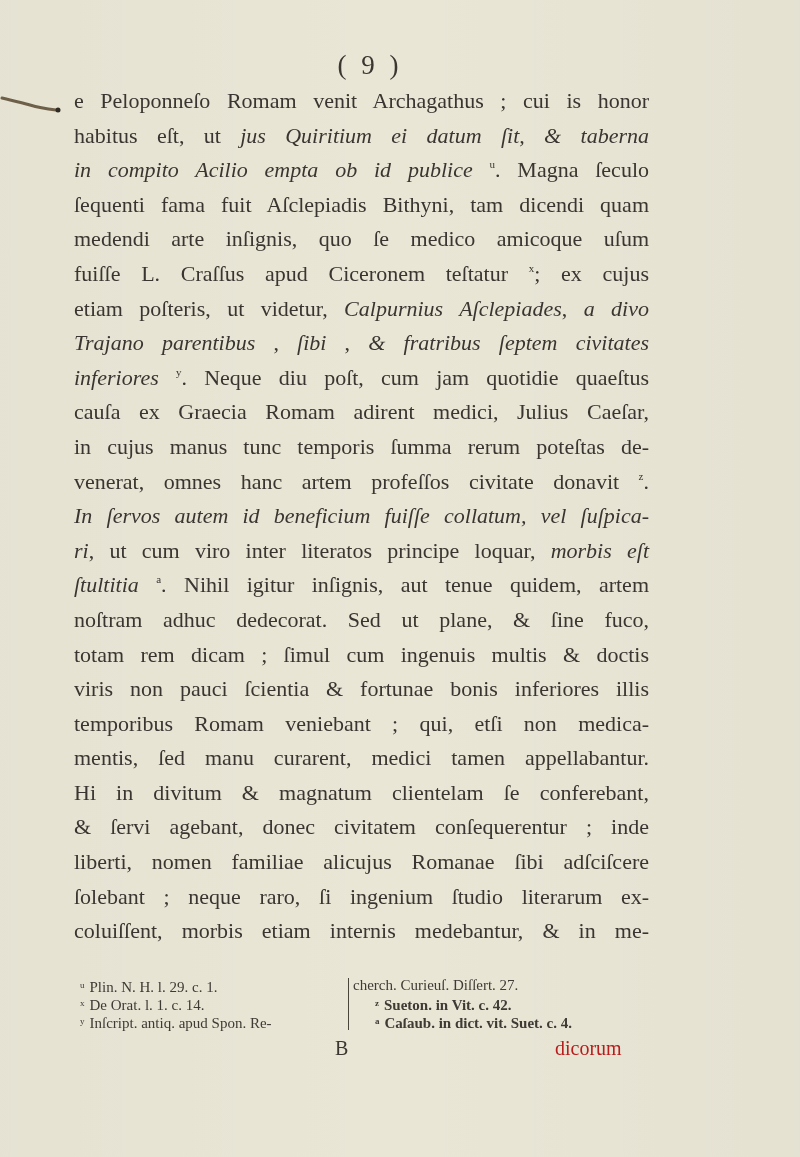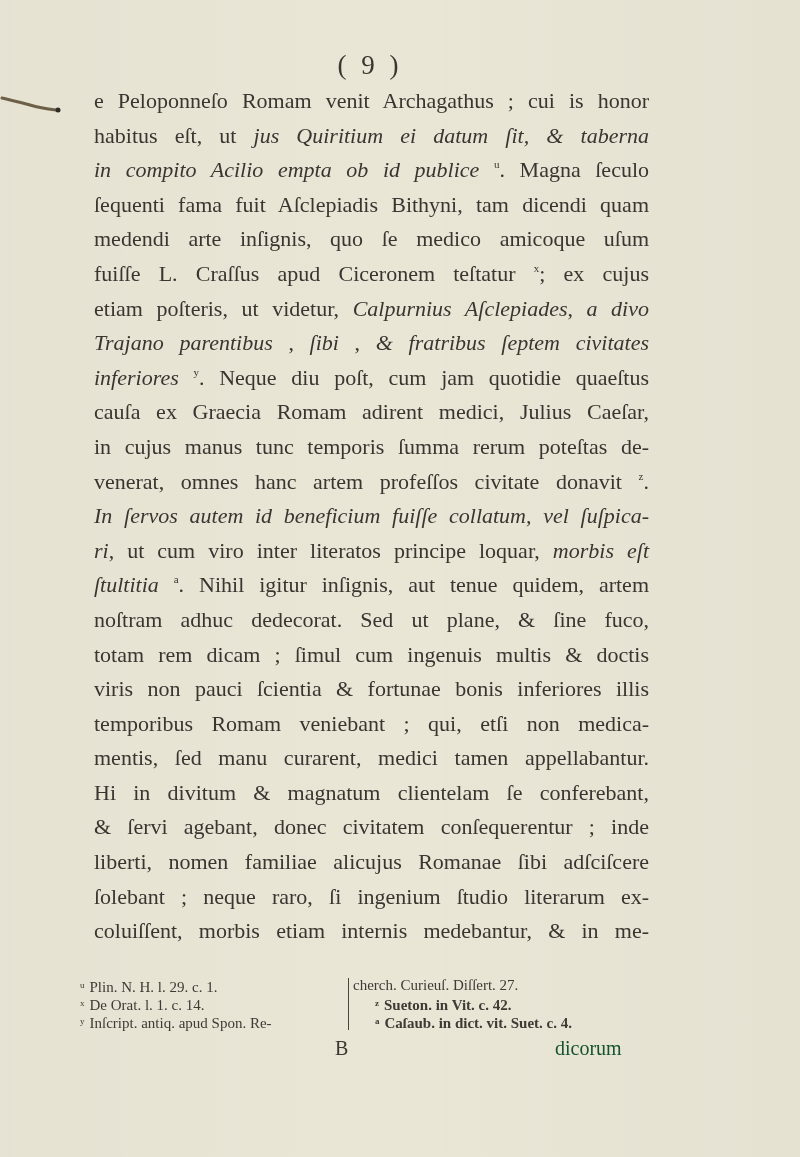--- a/index.html
+++ b/index.html
@@ -19,39 +19,38 @@
   .scribble {
     position: absolute; left: 0; top: 94px; width: 62px; height: 20px;
   }
   .body-text {
     position: absolute; left: 74px; top: 84px; width: 575px;
   }
   .line {
     height: 34.6px; line-height: 34.6px; font-size: 22px;
     white-space: nowrap; text-align: justify; text-align-last: justify;
     display: block;
-    margin-left: 20px;
   }
   .line .i { font-style: italic; }
   .line sup { font-size: 11px; vertical-align: 9px; line-height: 0; }
   .footnotes {
     position: absolute; top: 976px; left: 80px; width: 560px; font-size: 15px; color: #3e3a34;
   }
   .fn-col { position: absolute; top: 0; }
   .fn-col.left { left: 0; width: 265px; }
   .fn-col.right { left: 273px; width: 300px; }
   .fn-divider { position: absolute; left: 268px; top: 2px; width: 1px; height: 52px; background: #4a443c; }
   .fn-line { height: 18px; line-height: 18px; white-space: nowrap; }
   .fn-line.indent { padding-left: 22px; font-weight: bold; }
   .fn-mark { font-size: 9px; vertical-align: 4px; margin-right: 5px; }
   .signature {
     position: absolute; top: 1037px; left: 335px; font-size: 20px; color: #3b3630;
   }
   .catchword {
-    position: absolute; top: 1037px; left: 555px; font-size: 20px; color: #14532d;
+    position: absolute; top: 1037px; left: 555px; font-size: 20px; color: #b91c1c;
   }
 </style>
 </head>
 <body>
 
 <div class="page">
   <svg class="scribble" viewBox="0 0 62 20">
     <path d="M2 4 C10 6, 20 8, 30 11 S 48 15, 56 16" stroke="#6e6048" stroke-width="3" fill="none" stroke-linecap="round"></path>
     <circle cx="58" cy="16" r="2.5" fill="#2f2a24"></circle>
   </svg>

